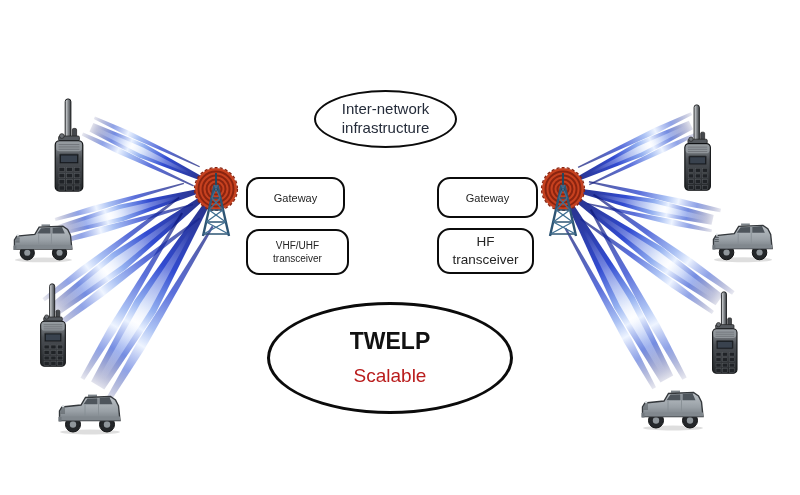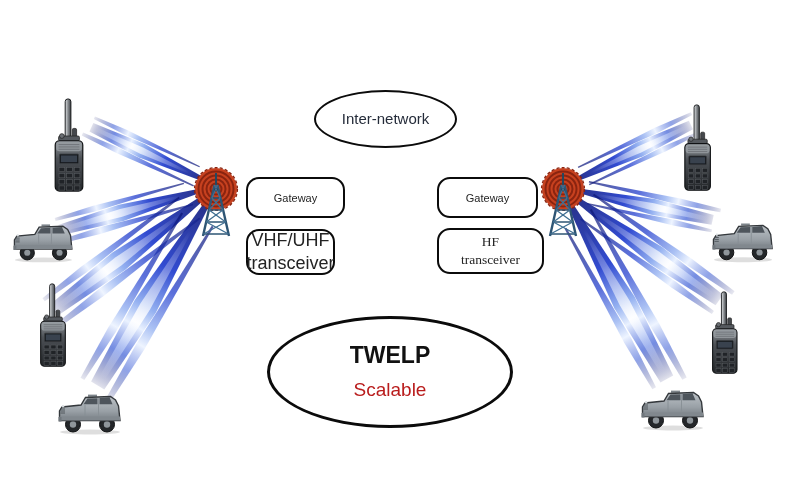--- a/index.html
+++ b/index.html
@@ -11,24 +11,24 @@
   .node{
     position:absolute;background:#ffffff;border:2.6px solid #0b0b0b;
     display:flex;flex-direction:column;align-items:center;justify-content:center;
     text-align:center;box-sizing:border-box;color:#242424;
   }
   .rounded{border-radius:13px;font-size:11px;}
   .ellipse{border-radius:50%;}
   .internetwork{left:314px;top:90px;width:143px;height:58px;font-size:15px;
     line-height:1.25;color:#252c3a;border-width:2.8px;}
   .gateway-left{left:246px;top:177px;width:99px;height:41px;}
-  .transceiver-left{left:246px;top:229px;width:89px;height:46px;font-size:18px;line-height:1.3;text-align:center;}
+  .transceiver-left{left:246px;top:229px;width:103px;height:46px;font-size:10px;line-height:1.3;text-align:center;}
   .gateway-right{left:437px;top:177px;width:101px;height:41px;}
-  .transceiver-right{left:437px;top:228px;width:107px;height:46px;font-size:13.5px;line-height:1.3;font-family:Liberation Serif, serif;}
-  .vocoder{left:267px;top:316px;width:246px;height:112px;border-width:3px;color:#111;gap:6px;}
+  .transceiver-right{left:437px;top:228px;width:97px;height:46px;font-size:13.5px;line-height:1.3;}
+  .vocoder{left:267px;top:302px;width:246px;height:112px;border-width:3px;color:#111;gap:6px;}
   .vocoder .t1{font-size:23px;font-weight:bold;line-height:1.3;}
   .vocoder .t2{font-size:19px;line-height:1.35;color:#b91c1c;}
 </style>
 </head>
 <body>
 
 <div class="stage">
 
   <svg class="canvas" width="800" height="495" viewBox="0 0 800 495">
     <defs>
@@ -189,20 +189,21 @@
     <g>
       <use href="#vehicle" transform="translate(712,220) scale(0.97)"></use>
       </g>
     <g>
       <use href="#vehicle" transform="translate(641,387)"></use>
       </g>
   </svg>
 
   <div class="node ellipse internetwork">
     <div>Inter-network</div>
+    <div>infrastructure</div>
   </div>
 
   <div class="node rounded gateway-left">
     <div>Gateway</div>
   </div>
 
   <div class="node rounded transceiver-left">
     <div>VHF/UHF</div>
     <div>transceiver</div>
   </div>

